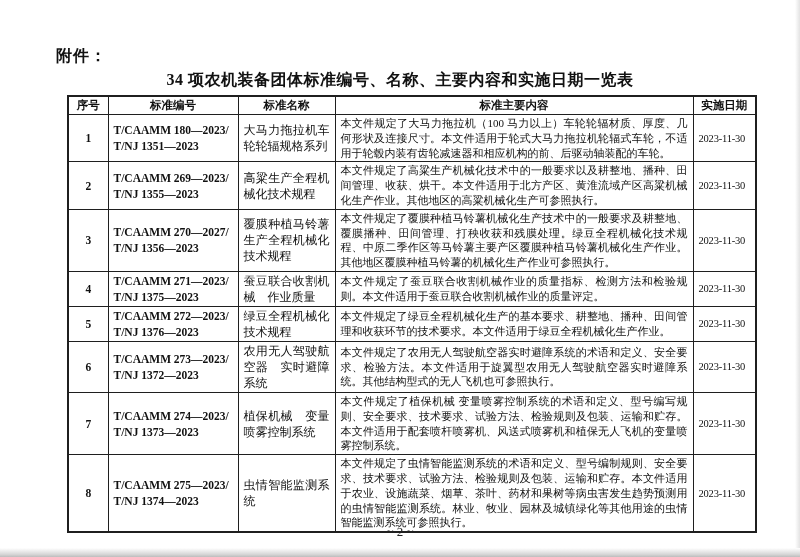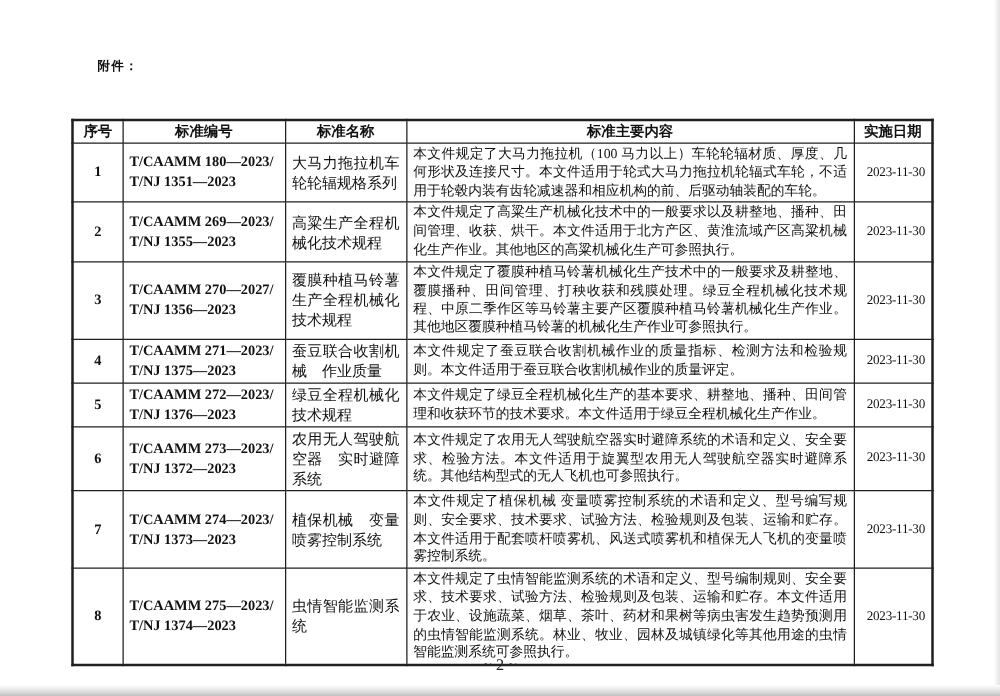--- a/index.html
+++ b/index.html
@@ -7,39 +7,39 @@
     position: relative;
     width: 800px;
     height: 557px;
     background: #ffffff;
     font-family: "Liberation Serif", "DejaVu Serif", serif;
     color: #111;
     overflow: hidden;
   }
   .attachment {
     position: absolute;
-    left: 78px;
+    left: 56px;
     top: 46px;
-    font-size: 10px;
+    font-size: 16px;
     font-weight: bold;
     letter-spacing: 1px;
   }
   .doc-title {
     position: absolute;
     top: 70px;
     left: 0;
     width: 100%;
     text-align: center;
     font-size: 16px;
     font-weight: bold;
     letter-spacing: 0.5px;
   }
   .table-wrap {
     position: absolute;
-    left: 57px;
+    left: 67px;
     top: 95px;
     width: 604px;
   }
   table.standards {
     width: 100%;
     border-collapse: collapse;
     table-layout: fixed;
     border: 2px solid #1f1f1f;
   }
   table.standards th, table.standards td {
@@ -74,21 +74,21 @@
     padding: 1px 4px;
   }
   td.c-content {
     font-size: 11px;
     line-height: 14.8px;
     text-align: justify;
     padding: 2px 6px;
   }
   td.c-date {
     font-size: 10.5px;
-    text-align: right;
+    text-align: left;
     padding: 1px 2px;
     letter-spacing: -0.2px;
   }
   .page-number {
     position: absolute;
     bottom: 17px;
     left: 0;
     width: 100%;
     text-align: center;
     font-size: 13px;
@@ -111,20 +111,21 @@
     background: linear-gradient(to right, rgba(255,255,255,0), #e3e3e3);
   }
 </style>
 </head>
 <body>
 
 <div class="page">
 
   <div class="attachment">附件：</div>
 
+  <div class="doc-title">34 项农机装备团体标准编号、名称、主要内容和实施日期一览表</div>
 
   <div class="table-wrap">
     <table class="standards">
       <colgroup>
         <col style="width:40px">
         <col style="width:130px">
         <col style="width:97px">
         <col style="width:358px">
         <col style="width:63px">
       </colgroup>

